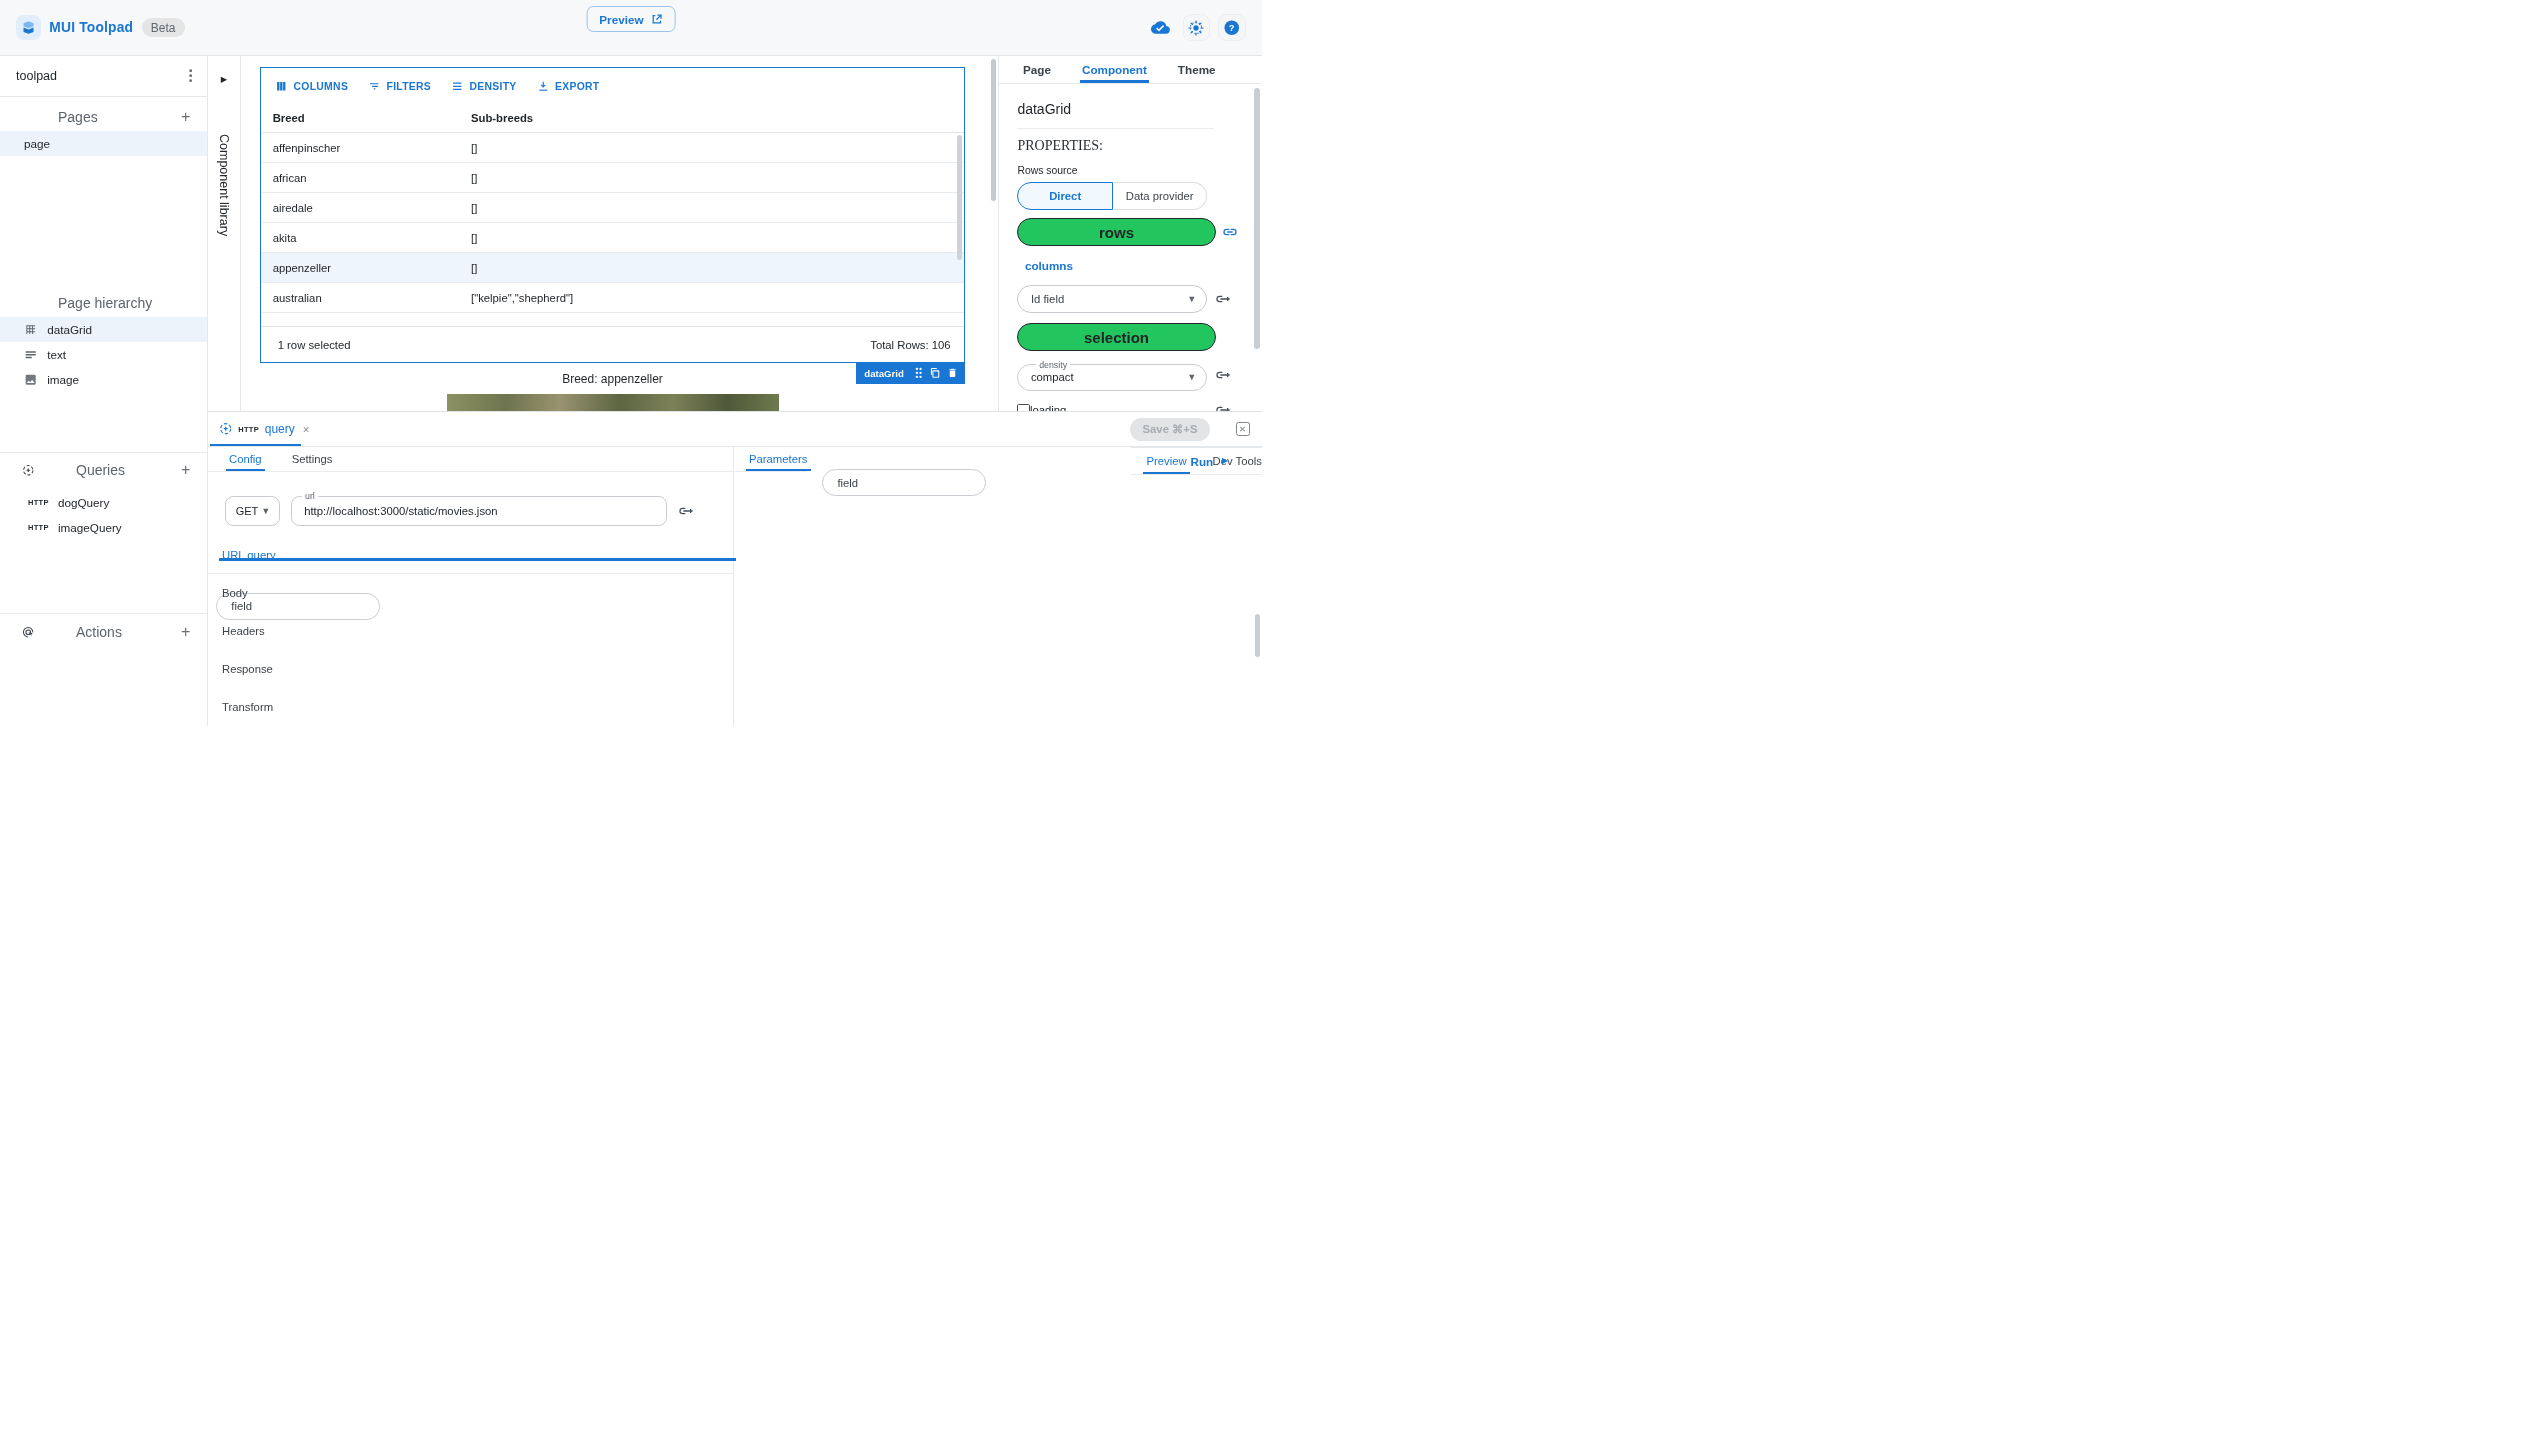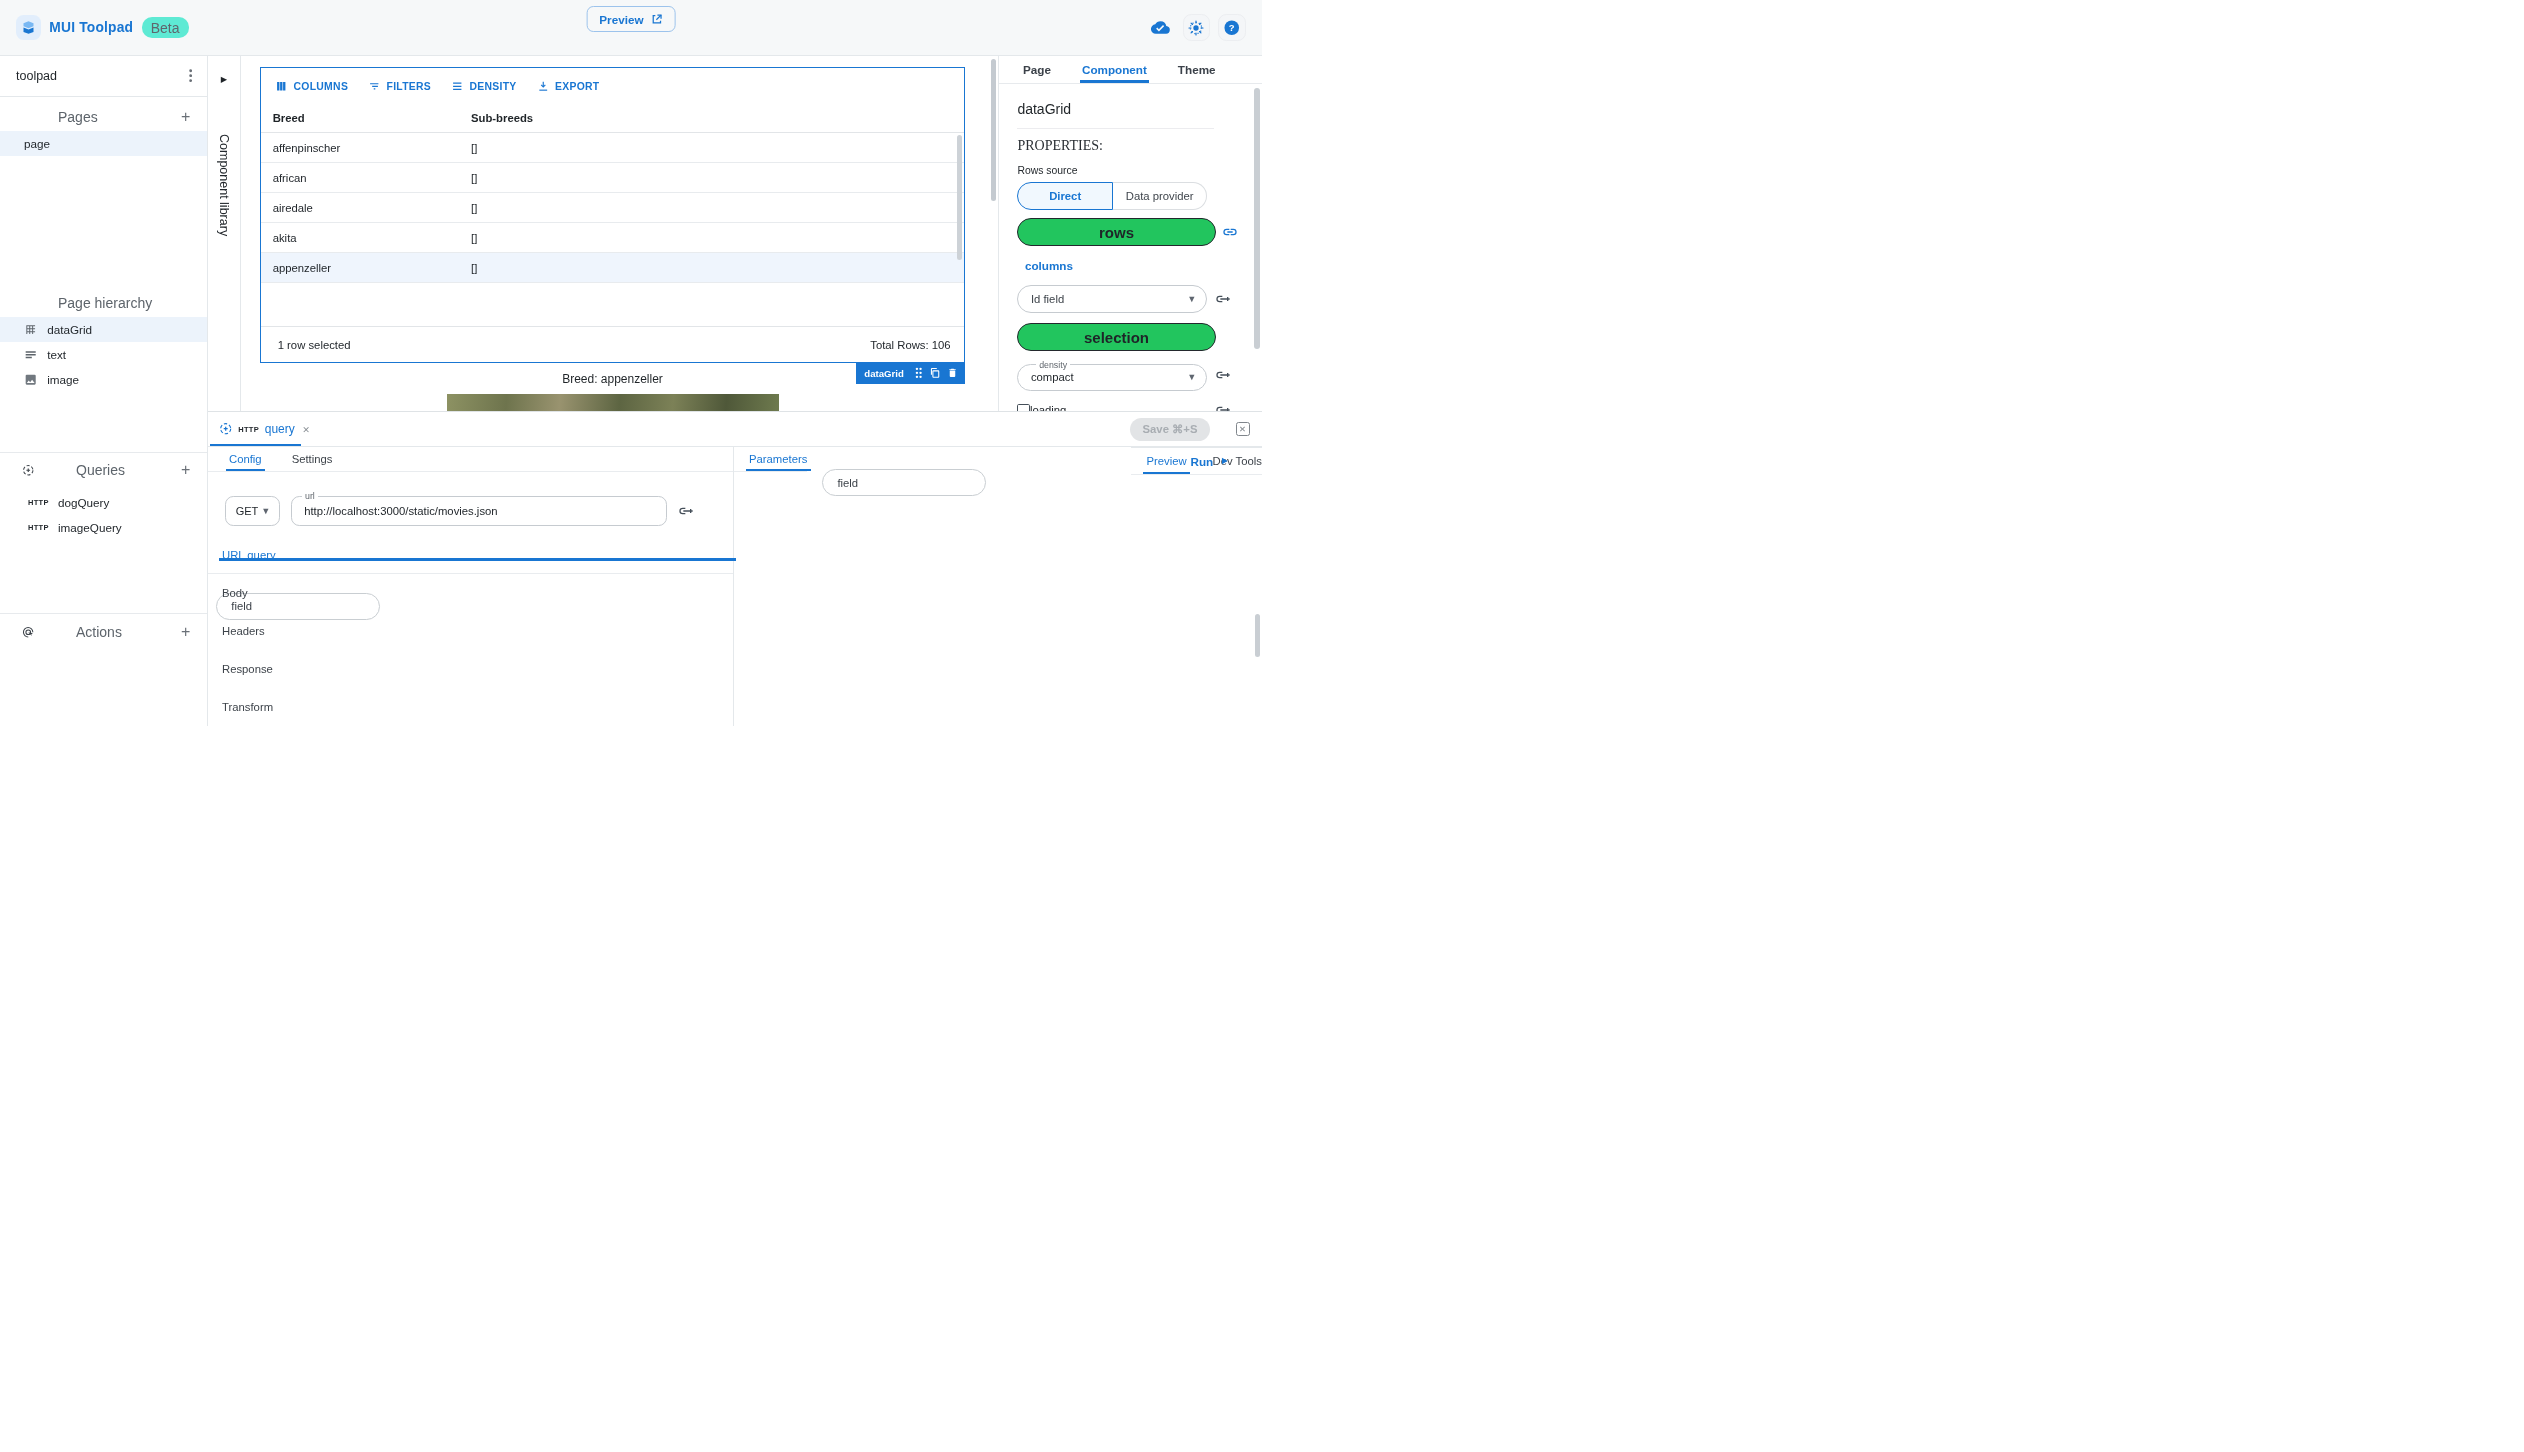--- a/index.html
+++ b/index.html
@@ -7,21 +7,21 @@
     font-family:"Liberation Sans", sans-serif; color:#1f2428; }
   svg { display:block; }
 
   
   .appbar { height:56px; background:#f6f8f9; border-bottom:0.8px solid #e4e8eb;
     display:flex; align-items:center; padding:0 16px; position:relative; }
   .app-left { display:flex; align-items:center; gap:8.3px; }
   .logo-badge { width:25px; height:25px; border-radius:7.5px; background:#e2eefc;
     display:flex; align-items:center; justify-content:center; }
   .app-title { color:#1976d2; font-weight:bold; font-size:13.8px; letter-spacing:0.2px; }
-  .beta-chip { background:#5eead4; color:#5f666d; font-size:14px; padding:2.5px 9.2px;
+  .beta-chip { background:#e5e5e5; color:#5f666d; font-size:12px; padding:2.5px 9.2px;
     border-radius:10px; }
   .preview-btn { position:absolute; left:50%; transform:translateX(-50%); top:5.8px;
     display:flex; align-items:center; gap:6.7px; border:0.8px solid #9cc3ec; border-radius:6.7px;
     background:transparent; color:#1976d2; font-weight:bold; font-size:11.7px;
     padding:5.8px 11.7px; cursor:pointer; font-family:inherit; }
   .app-right { margin-left:auto; display:flex; align-items:center; gap:8.3px; }
   .icon-btn { width:27.6px; height:27.6px; border:0.8px solid #eceef1; border-radius:8.3px;
     background:#f4f6f8; display:flex; align-items:center; justify-content:center; }
   .icon-plain { width:27.6px; height:27.6px; display:flex; align-items:center; justify-content:center; border:none; background:transparent; }
 
@@ -385,20 +385,24 @@
                 <div class="gcol2">[]</div>
             </div>
             <div class="grid-row">
               <div class="gcol1">akita</div>
                 <div class="gcol2">[]</div>
             </div>
             <div class="grid-row selected">
               <div class="gcol1">appenzeller</div>
                 <div class="gcol2">[]</div>
             </div>
+            <div class="grid-row">
+              <div class="gcol1">australian</div>
+                <div class="gcol2">["kelpie","shepherd"]</div>
+            </div>
             <div class="grid-vscroll"></div>
           </div>
 
           <div class="grid-footer">
             <span>1 row selected</span>
             <span>Total Rows: 106</span>
           </div>
         </div>
 
         <div class="sel-badge">

